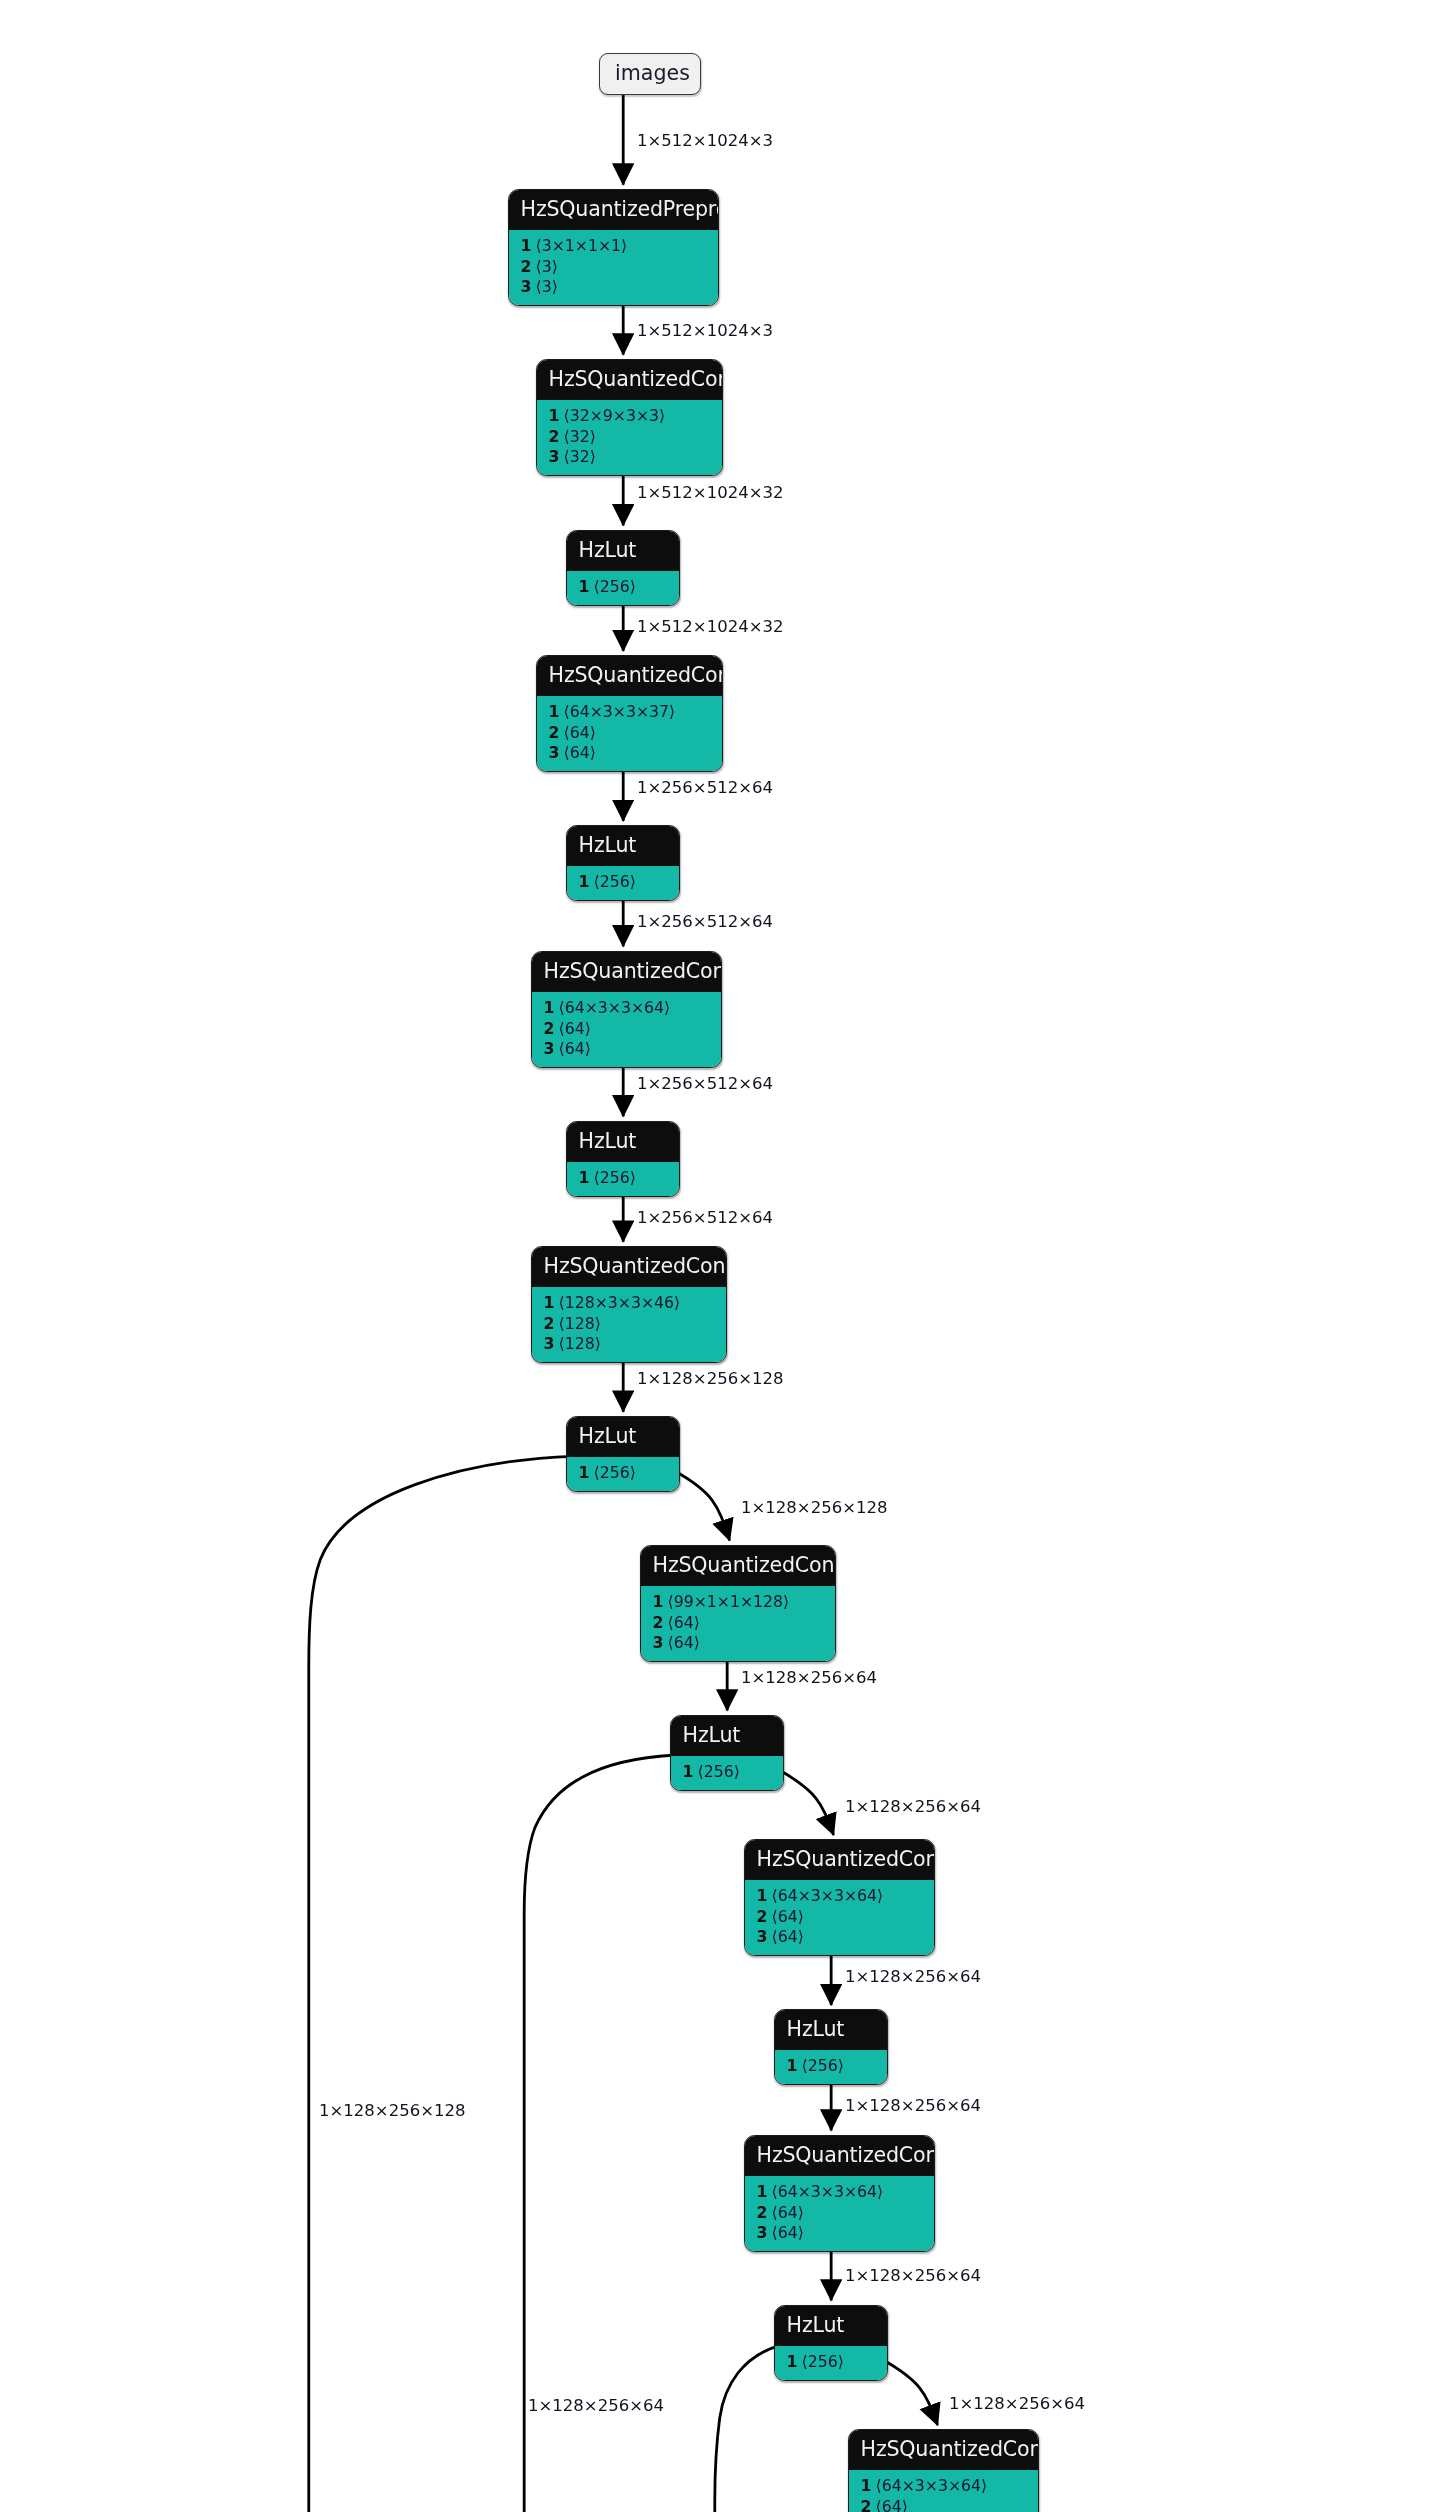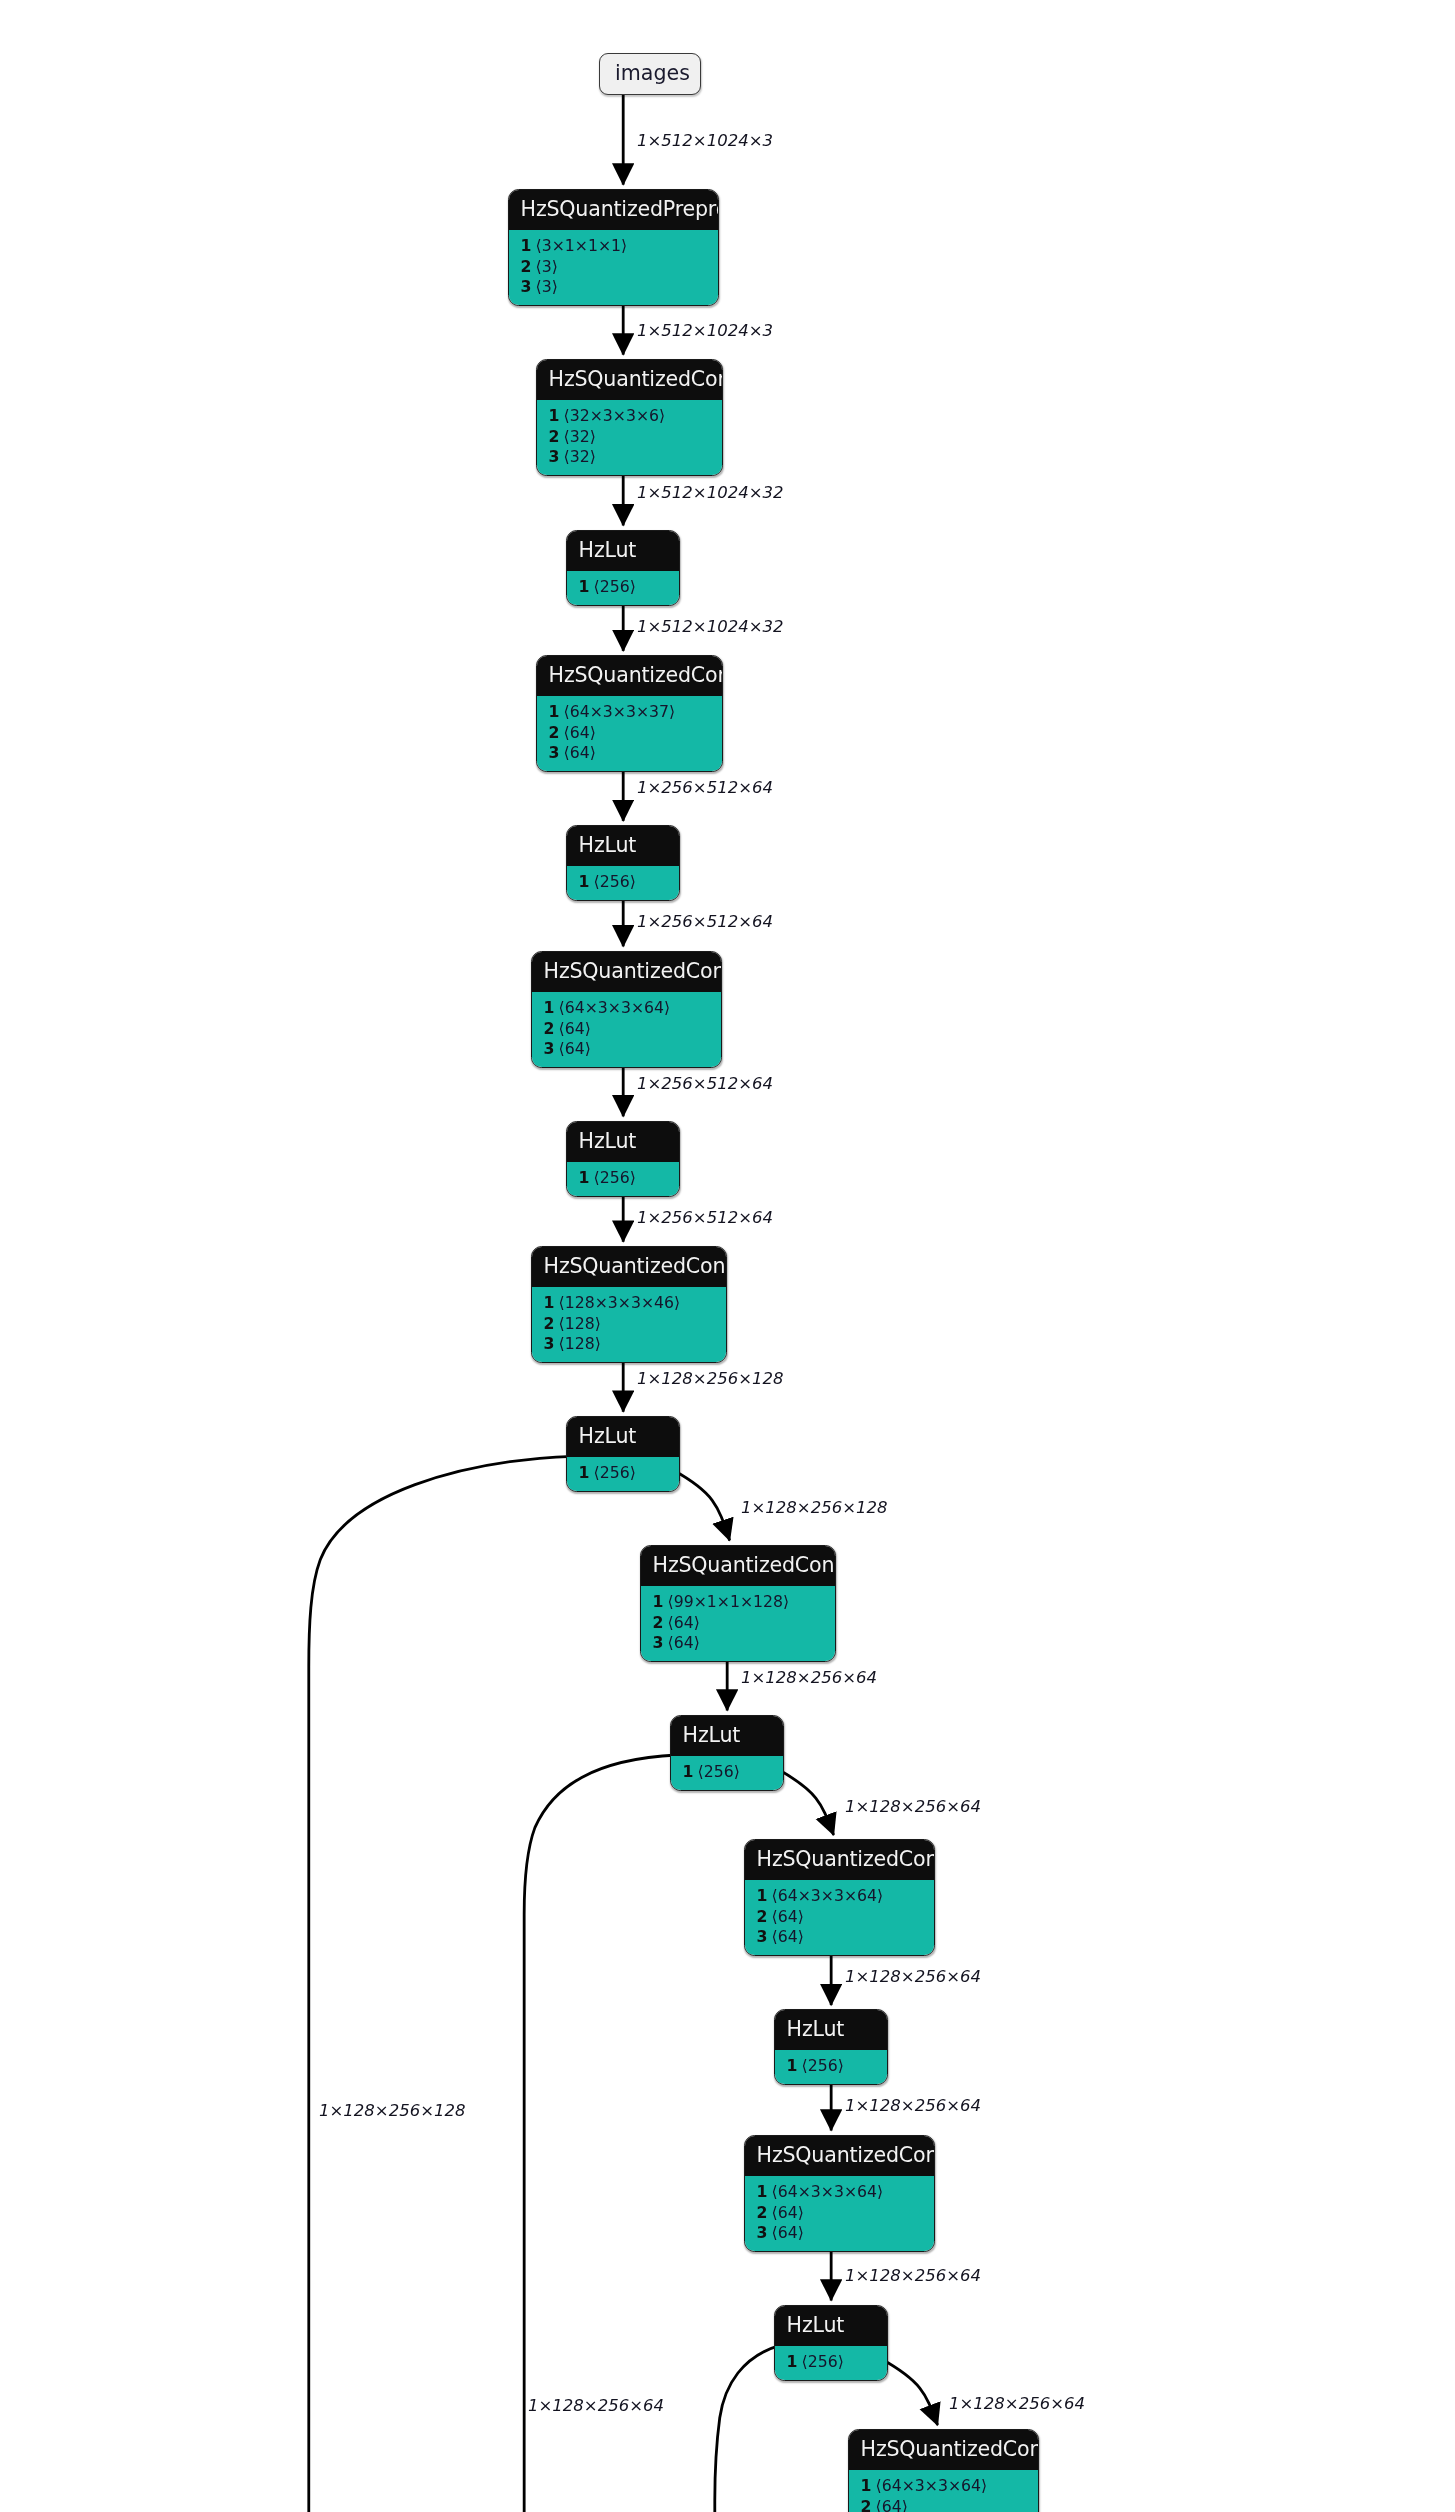--- a/index.html
+++ b/index.html
@@ -58,21 +58,20 @@
     box-shadow:0.8px 1.7px 1.7px rgba(0,0,0,0.22);
   }
 
   
   .elabel{
     position:absolute;
     font-size:16.5px;
     line-height:1;
     color:#131320;
     white-space:nowrap;
-    font-style:italic;
   }
 </style>
 </head>
 <body>
 
 <div id="graph">
 
   <svg id="edges" viewBox="0 0 1764 3044" xmlns="http://www.w3.org/2000/svg">
     <defs>
       <marker id="ah" markerWidth="9" markerHeight="9" refX="7.6" refY="4" orient="auto" markerUnits="strokeWidth">
@@ -122,21 +121,21 @@
         <div class="hdr">HzSQuantizedPreprocess</div>
         <div class="body">
           <div class="row"><span class="idx">1</span><span class="shape">⟨3×1×1×1⟩</span></div>
           <div class="row"><span class="idx">2</span><span class="shape">⟨3⟩</span></div>
           <div class="row"><span class="idx">3</span><span class="shape">⟨3⟩</span></div>
         </div>
       </div>
       <div class="node" style="left: 536px; top: 351px; width: 187px;">
         <div class="hdr">HzSQuantizedConv</div>
         <div class="body">
-          <div class="row"><span class="idx">1</span><span class="shape">⟨32×3×3×6⟩</span></div>
+          <div class="row"><span class="idx">1</span><span class="shape">⟨32×9×3×3⟩</span></div>
           <div class="row"><span class="idx">2</span><span class="shape">⟨32⟩</span></div>
           <div class="row"><span class="idx">3</span><span class="shape">⟨32⟩</span></div>
         </div>
       </div>
       <div class="node" style="left: 566px; top: 522px; width: 114px;">
         <div class="hdr">HzLut</div>
         <div class="body">
           <div class="row"><span class="idx">1</span><span class="shape">⟨256⟩</span></div>
         </div>
       </div>

